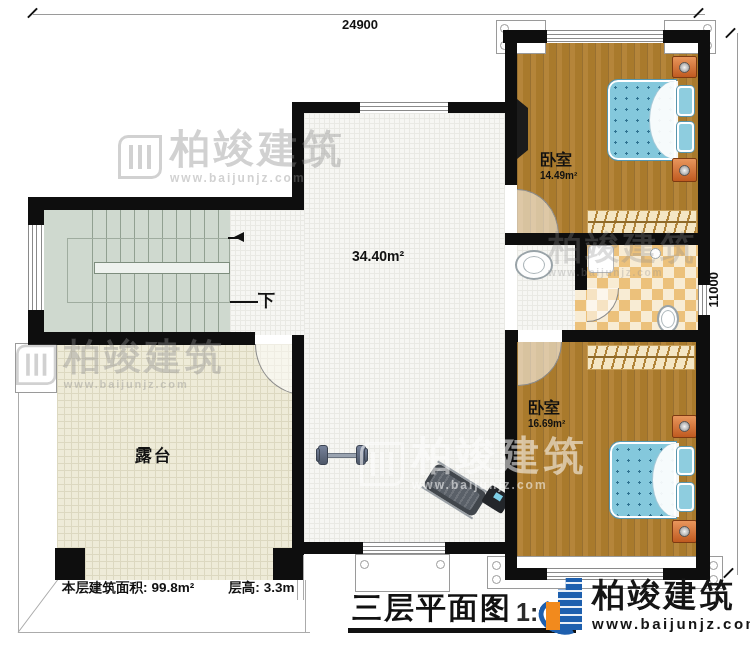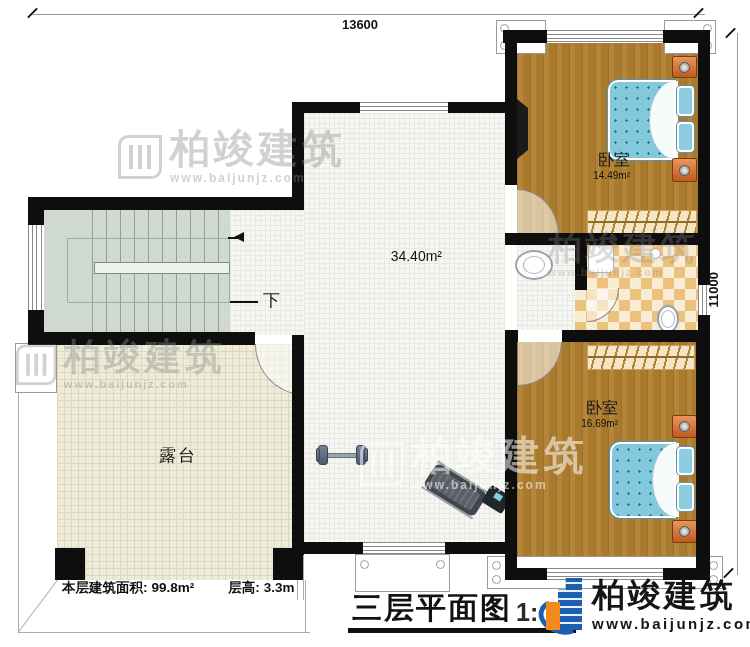--- a/index.html
+++ b/index.html
@@ -28,21 +28,21 @@
      background-image:repeating-linear-gradient(180deg,#8a8a8a 0 1px,transparent 1px 3.8px);}
   .win-v{position:absolute;background-color:#fff;z-index:6;
      background-image:repeating-linear-gradient(90deg,#8a8a8a 0 1px,transparent 1px 4.2px);}
   
   .arc{position:absolute;z-index:4;background:rgba(255,255,255,.55);}
   
   .sym{position:absolute;border:1px solid #9a9a9a;background:#fff;z-index:2;}
   .sym .dot{position:absolute;width:9px;height:9px;border:1px solid #9a9a9a;border-radius:50%;background:#fff;}
   .eave{position:absolute;background:#ababab;z-index:2;}
   
-  .rlabel{position:absolute;text-align:right;z-index:8;font-weight:normal;line-height:1.25;}
+  .rlabel{position:absolute;text-align:left;z-index:8;font-weight:bold;line-height:1.25;}
   .rname{font-size:16px;}
   .rarea{font-size:10px;}
   
   .dimline{position:absolute;background:#9a9a9a;z-index:8;}
   .tick{position:absolute;width:13px;height:2px;background:#111;transform:rotate(-45deg);z-index:8;}
   .dimtext{position:absolute;font-weight:bold;font-size:13px;z-index:8;}
   
   .fur{position:absolute;z-index:3;}
   .mattress{background-color:#84c8dc;border:2px solid #fff;border-radius:10px 0 0 10px;
      box-shadow:0 0 0 1px #5795ad;
@@ -248,21 +248,21 @@
   <div class="rlabel" style="left:352px;top:248px;width:90px;">
     <div class="rarea" style="font-size:14px;">34.40m²</div>
   </div>
   <div class="rlabel" style="left:135px;top:445px;width:62px;">
     <div class="rname" style="font-size:17px;letter-spacing:2px;">露台</div>
   </div>
 
   <div class="dimline" style="left:33px;top:14px;width:672px;height:1px;"></div>
   <div class="tick" style="left:26px;top:12px;"></div>
   <div class="tick" style="left:692px;top:12px;"></div>
-  <div class="dimtext" style="left:320px;top:17px;width:80px;text-align:center;">13600</div>
+  <div class="dimtext" style="left:320px;top:17px;width:80px;text-align:center;">24900</div>
   <div class="dimline" style="left:737px;top:33px;width:1px;height:542px;"></div>
   <div class="tick" style="left:724px;top:32px;"></div>
   <div class="tick" style="left:722px;top:572px;"></div>
   <div class="dimtext" style="left:706px;top:272px;writing-mode:vertical-rl;transform:rotate(180deg);">11000</div>
 
   <div class="wm" style="left:118px;top:128px;">
     <div class="wm-icon">
         <div class="b" style="left:8px;"></div>
         <div class="b" style="left:17px;"></div>
         <div class="b" style="left:26px;"></div>

